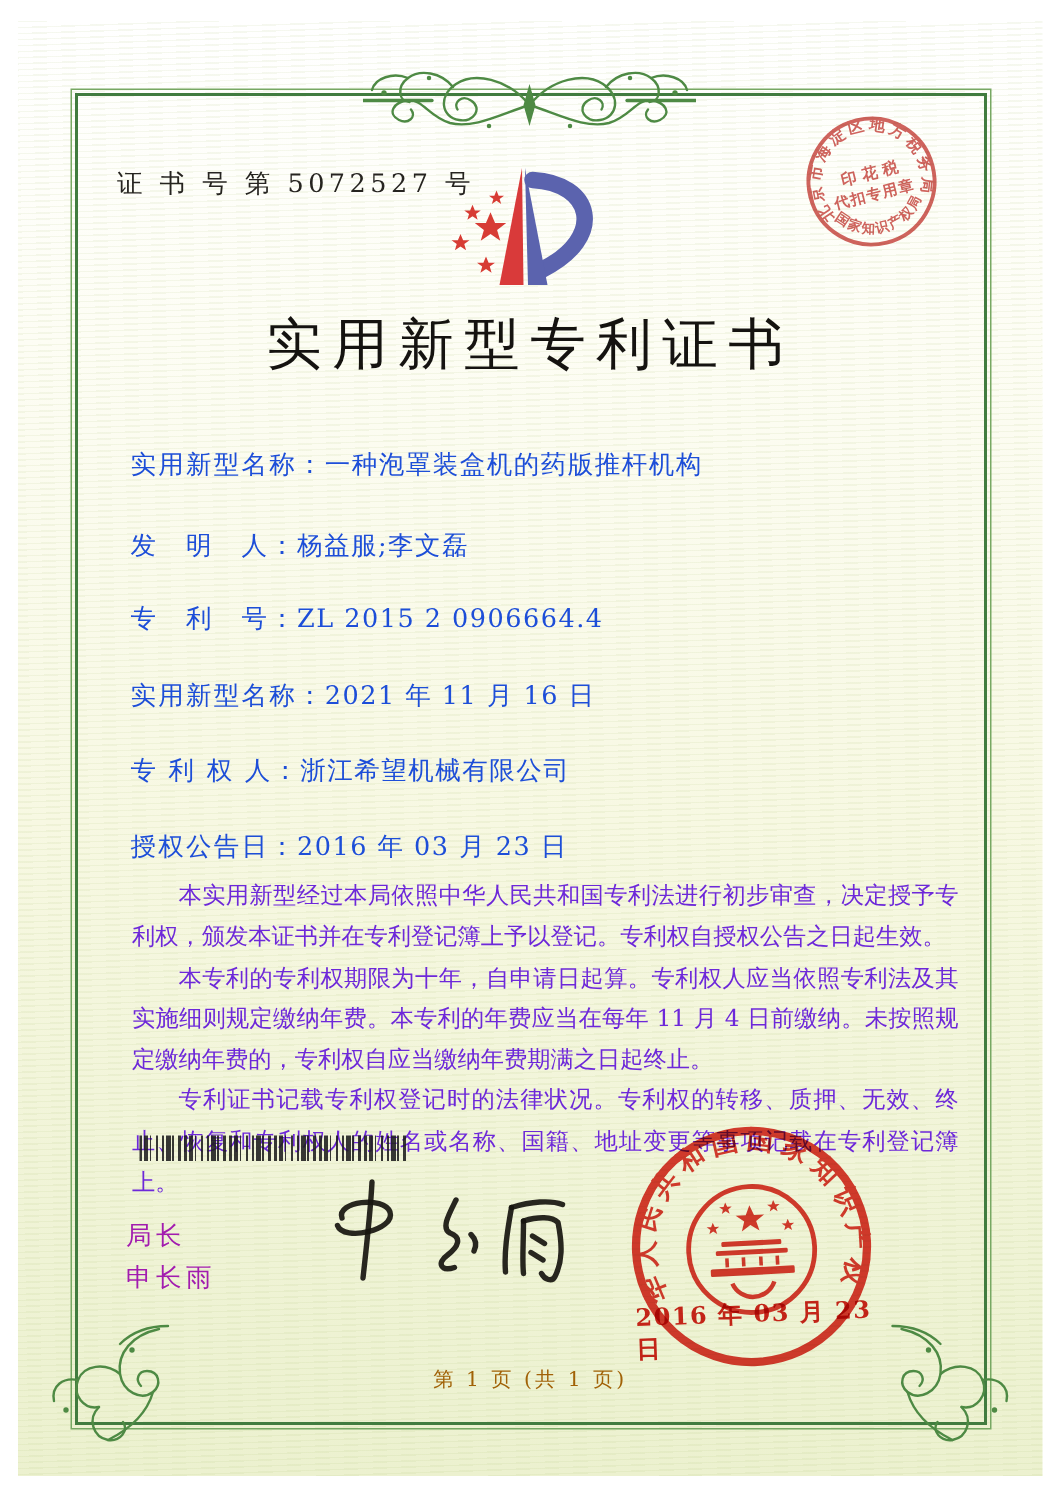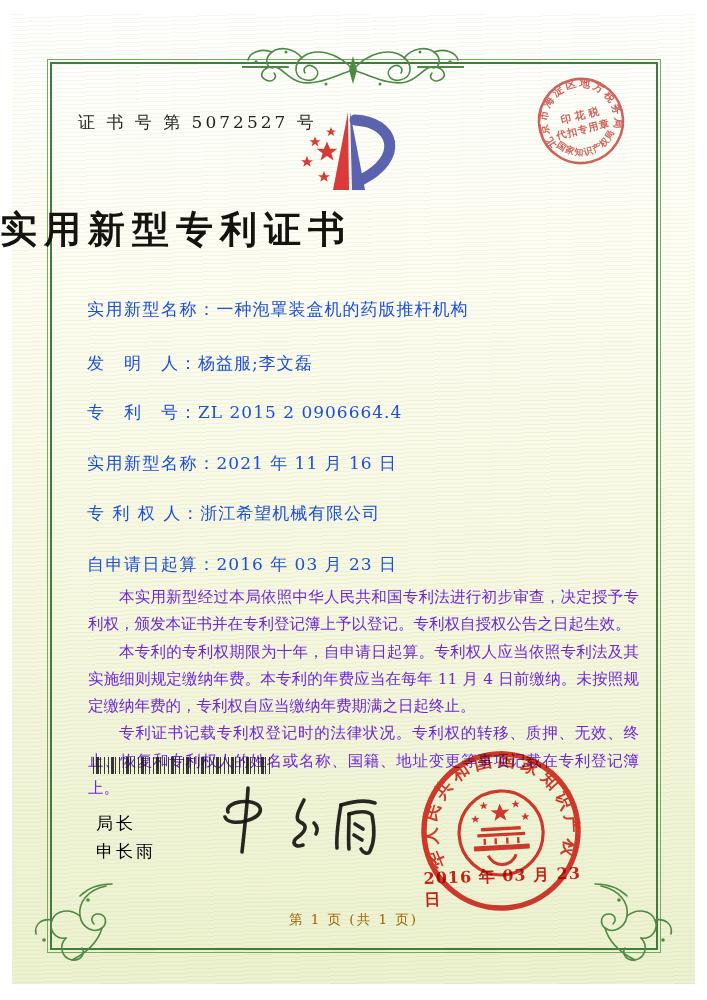--- a/index.html
+++ b/index.html
@@ -28,42 +28,42 @@
     pointer-events:none;
   }
   .ornament{stroke:#4e8a44;fill:none;stroke-width:1.6;stroke-linecap:round;}
   .ornament .fil{fill:#4e8a44;stroke:none;}
   .flourish{position:absolute;width:86px;height:86px;}
   .flourish.right{transform:scaleX(-1);}
   .cert-number{
     position:absolute;left:78px;top:111px;font-size:17px;letter-spacing:3px;color:#262420;
   }
   .title{
-    position:absolute;left:0;top:205px;width:707px;text-align:left;
-    font-size:37px;font-weight:bold;letter-spacing:7px;color:#151310;
+    position:absolute;left:0;top:205px;width:707px;text-align:center;
+    font-size:37px;font-weight:normal;letter-spacing:7px;color:#151310;
   }
   .field{
     position:absolute;left:87px;width:545px;font-size:17px;color:#1d4ed8;
     letter-spacing:1px;white-space:nowrap;
   }
   .field .lab{letter-spacing:1.5px;}
   .body-text{
     position:absolute;left:88px;top:584px;width:551px;
     font-size:15.5px;line-height:1.76;text-align:justify;color:#6d28d9;
   }
   .body-text p{margin:0;text-indent:2em;}
   .barcode{
     position:absolute;left:93px;top:757px;width:178px;height:17px;opacity:.88;
     background:repeating-linear-gradient(90deg,
       #1d1d1d 0 1.5px,transparent 1.5px 3px,
       #1d1d1d 3px 6px,transparent 6px 7px,
       #1d1d1d 7px 8px,transparent 8px 11px,
       #1d1d1d 11px 12.5px,transparent 12.5px 15px);
   }
-  .director{position:absolute;left:96px;font-size:17px;letter-spacing:3px;color:#000000;font-family:Liberation Serif, serif;}
+  .director{position:absolute;left:84px;font-size:17px;letter-spacing:3px;color:#a21caf;font-family:Liberation Serif, serif;}
   .sig{position:absolute;left:198px;top:772px;width:190px;height:95px;}
   .sig path{stroke:#17150f;stroke-width:3.6;fill:none;stroke-linecap:round;stroke-linejoin:round;opacity:.92;}
   .seal{position:absolute;left:414px;top:744px;width:174px;height:174px;mix-blend-mode:multiply;opacity:.92;transform:rotate(-3deg);}
   .seal .red{fill:#d92b20;}
   .seal text{fill:#d92b20;font-family:"DejaVu Serif",serif;font-weight:bold;}
   .seal-date{
     position:absolute;left:424px;top:866px;width:170px;color:#d2261c;
     font-size:16px;font-weight:bold;letter-spacing:1px;transform:rotate(-2deg);
     mix-blend-mode:multiply;
   }
@@ -166,21 +166,21 @@
 <div class="field" style="top:401px">
   <span class="lab">专　利　号：</span><span>ZL 2015 2 0906664.4</span>
 </div>
 <div class="field" style="top:452px">
   <span class="lab">实用新型名称：</span><span>2021 年 11 月 16 日</span>
 </div>
 <div class="field" style="top:502px">
   <span class="lab">专 利 权 人：</span><span>浙江希望机械有限公司</span>
 </div>
 <div class="field" style="top:553px">
-  <span class="lab">自申请日起算：</span><span>2016 年 03 月 23 日</span>
+  <span class="lab">授权公告日：</span><span>2016 年 03 月 23 日</span>
 </div>
 
 <div class="body-text">
   <p>本实用新型经过本局依照中华人民共和国专利法进行初步审查，决定授予专利权，颁发本证书并在专利登记簿上予以登记。专利权自授权公告之日起生效。</p>
   <p>本专利的专利权期限为十年，自申请日起算。专利权人应当依照专利法及其实施细则规定缴纳年费。本专利的年费应当在每年 11 月 4 日前缴纳。未按照规定缴纳年费的，专利权自应当缴纳年费期满之日起终止。</p>
   <p>专利证书记载专利权登记时的法律状况。专利权的转移、质押、无效、终止、恢复和专利权人的姓名或名称、国籍、地址变更等事项记载在专利登记簿上。</p>
 </div>
 
 <div class="barcode"></div>
 

